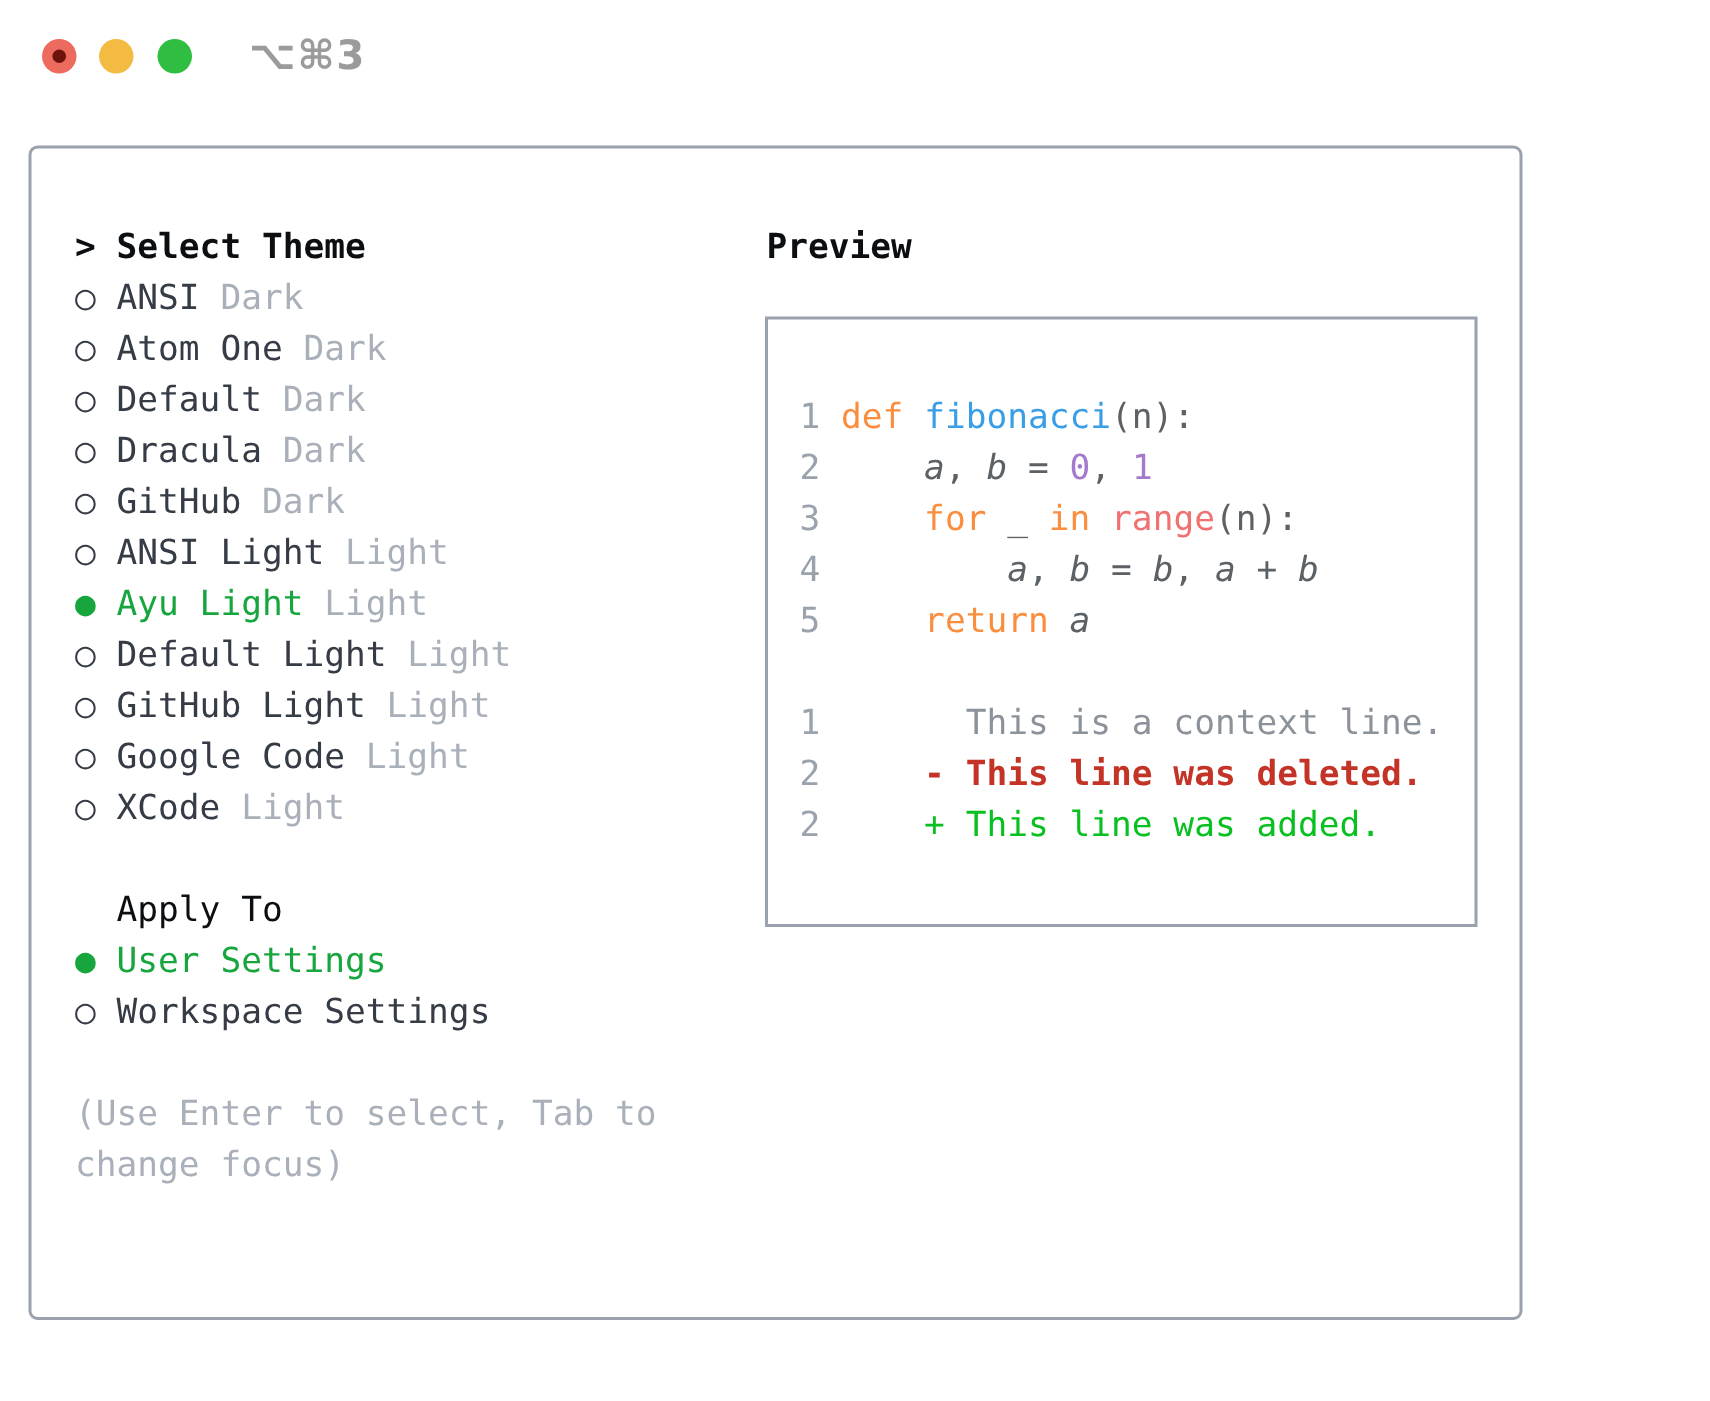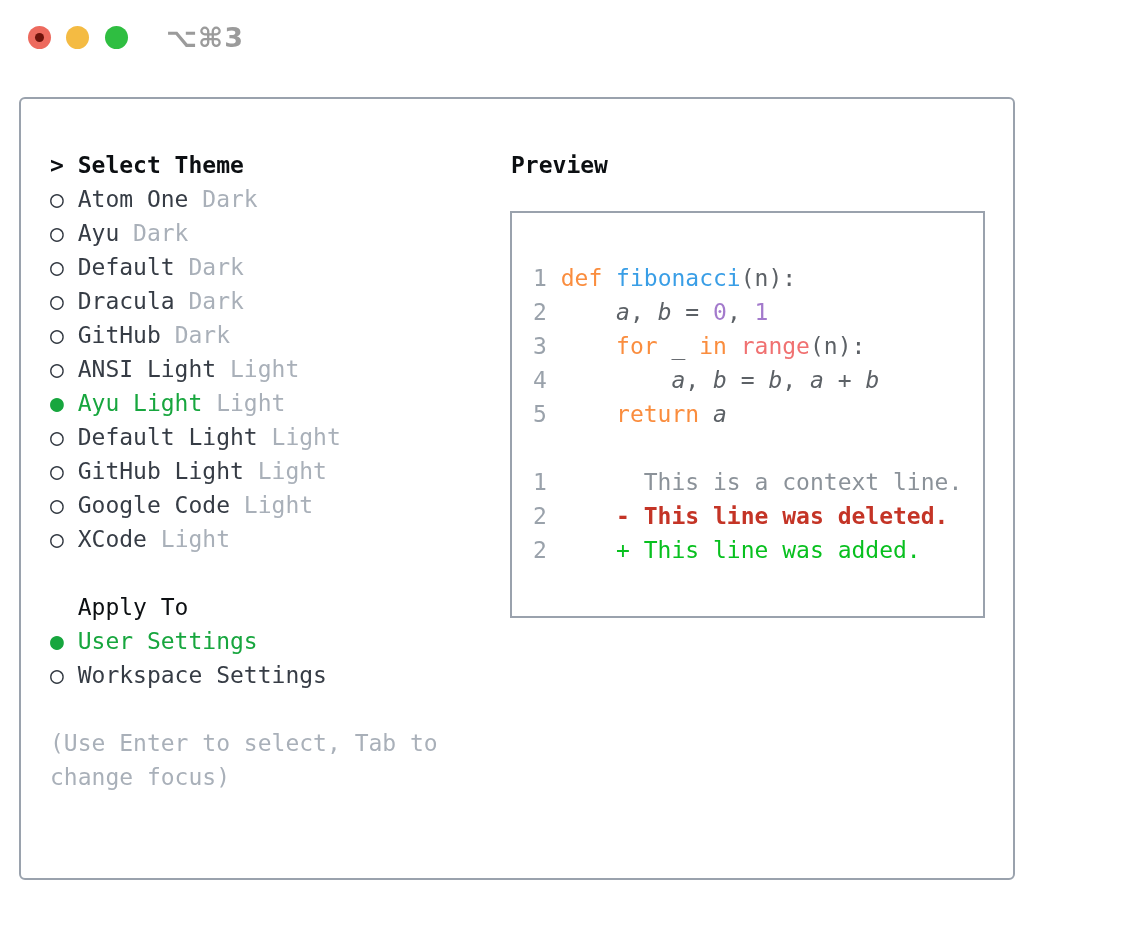--- a/index.html
+++ b/index.html
@@ -72,22 +72,22 @@
     <span class="tl green"></span>
     <span class="shortcut">⌥⌘3</span>
   </div>
 
   <div class="panel">
 
     <div class="left">
       <div class="row head"><span class="prefix">&gt;</span><span>Select Theme</span></div>
 
       <div id="theme-list">
+          <div class="row item"><span class="marker">○</span><span class="iname">ANSI</span><span class="variant"> Dark</span></div>
           <div class="row item"><span class="marker">○</span><span class="iname">Atom One</span><span class="variant"> Dark</span></div>
-          <div class="row item"><span class="marker">○</span><span class="iname">Ayu</span><span class="variant"> Dark</span></div>
           <div class="row item"><span class="marker">○</span><span class="iname">Default</span><span class="variant"> Dark</span></div>
           <div class="row item"><span class="marker">○</span><span class="iname">Dracula</span><span class="variant"> Dark</span></div>
           <div class="row item"><span class="marker">○</span><span class="iname">GitHub</span><span class="variant"> Dark</span></div>
           <div class="row item"><span class="marker">○</span><span class="iname">ANSI Light</span><span class="variant"> Light</span></div>
           <div class="row item sel"><span class="marker">●</span><span class="iname">Ayu Light</span><span class="variant"> Light</span></div>
           <div class="row item"><span class="marker">○</span><span class="iname">Default Light</span><span class="variant"> Light</span></div>
           <div class="row item"><span class="marker">○</span><span class="iname">GitHub Light</span><span class="variant"> Light</span></div>
           <div class="row item"><span class="marker">○</span><span class="iname">Google Code</span><span class="variant"> Light</span></div>
           <div class="row item"><span class="marker">○</span><span class="iname">XCode</span><span class="variant"> Light</span></div>
         </div>

